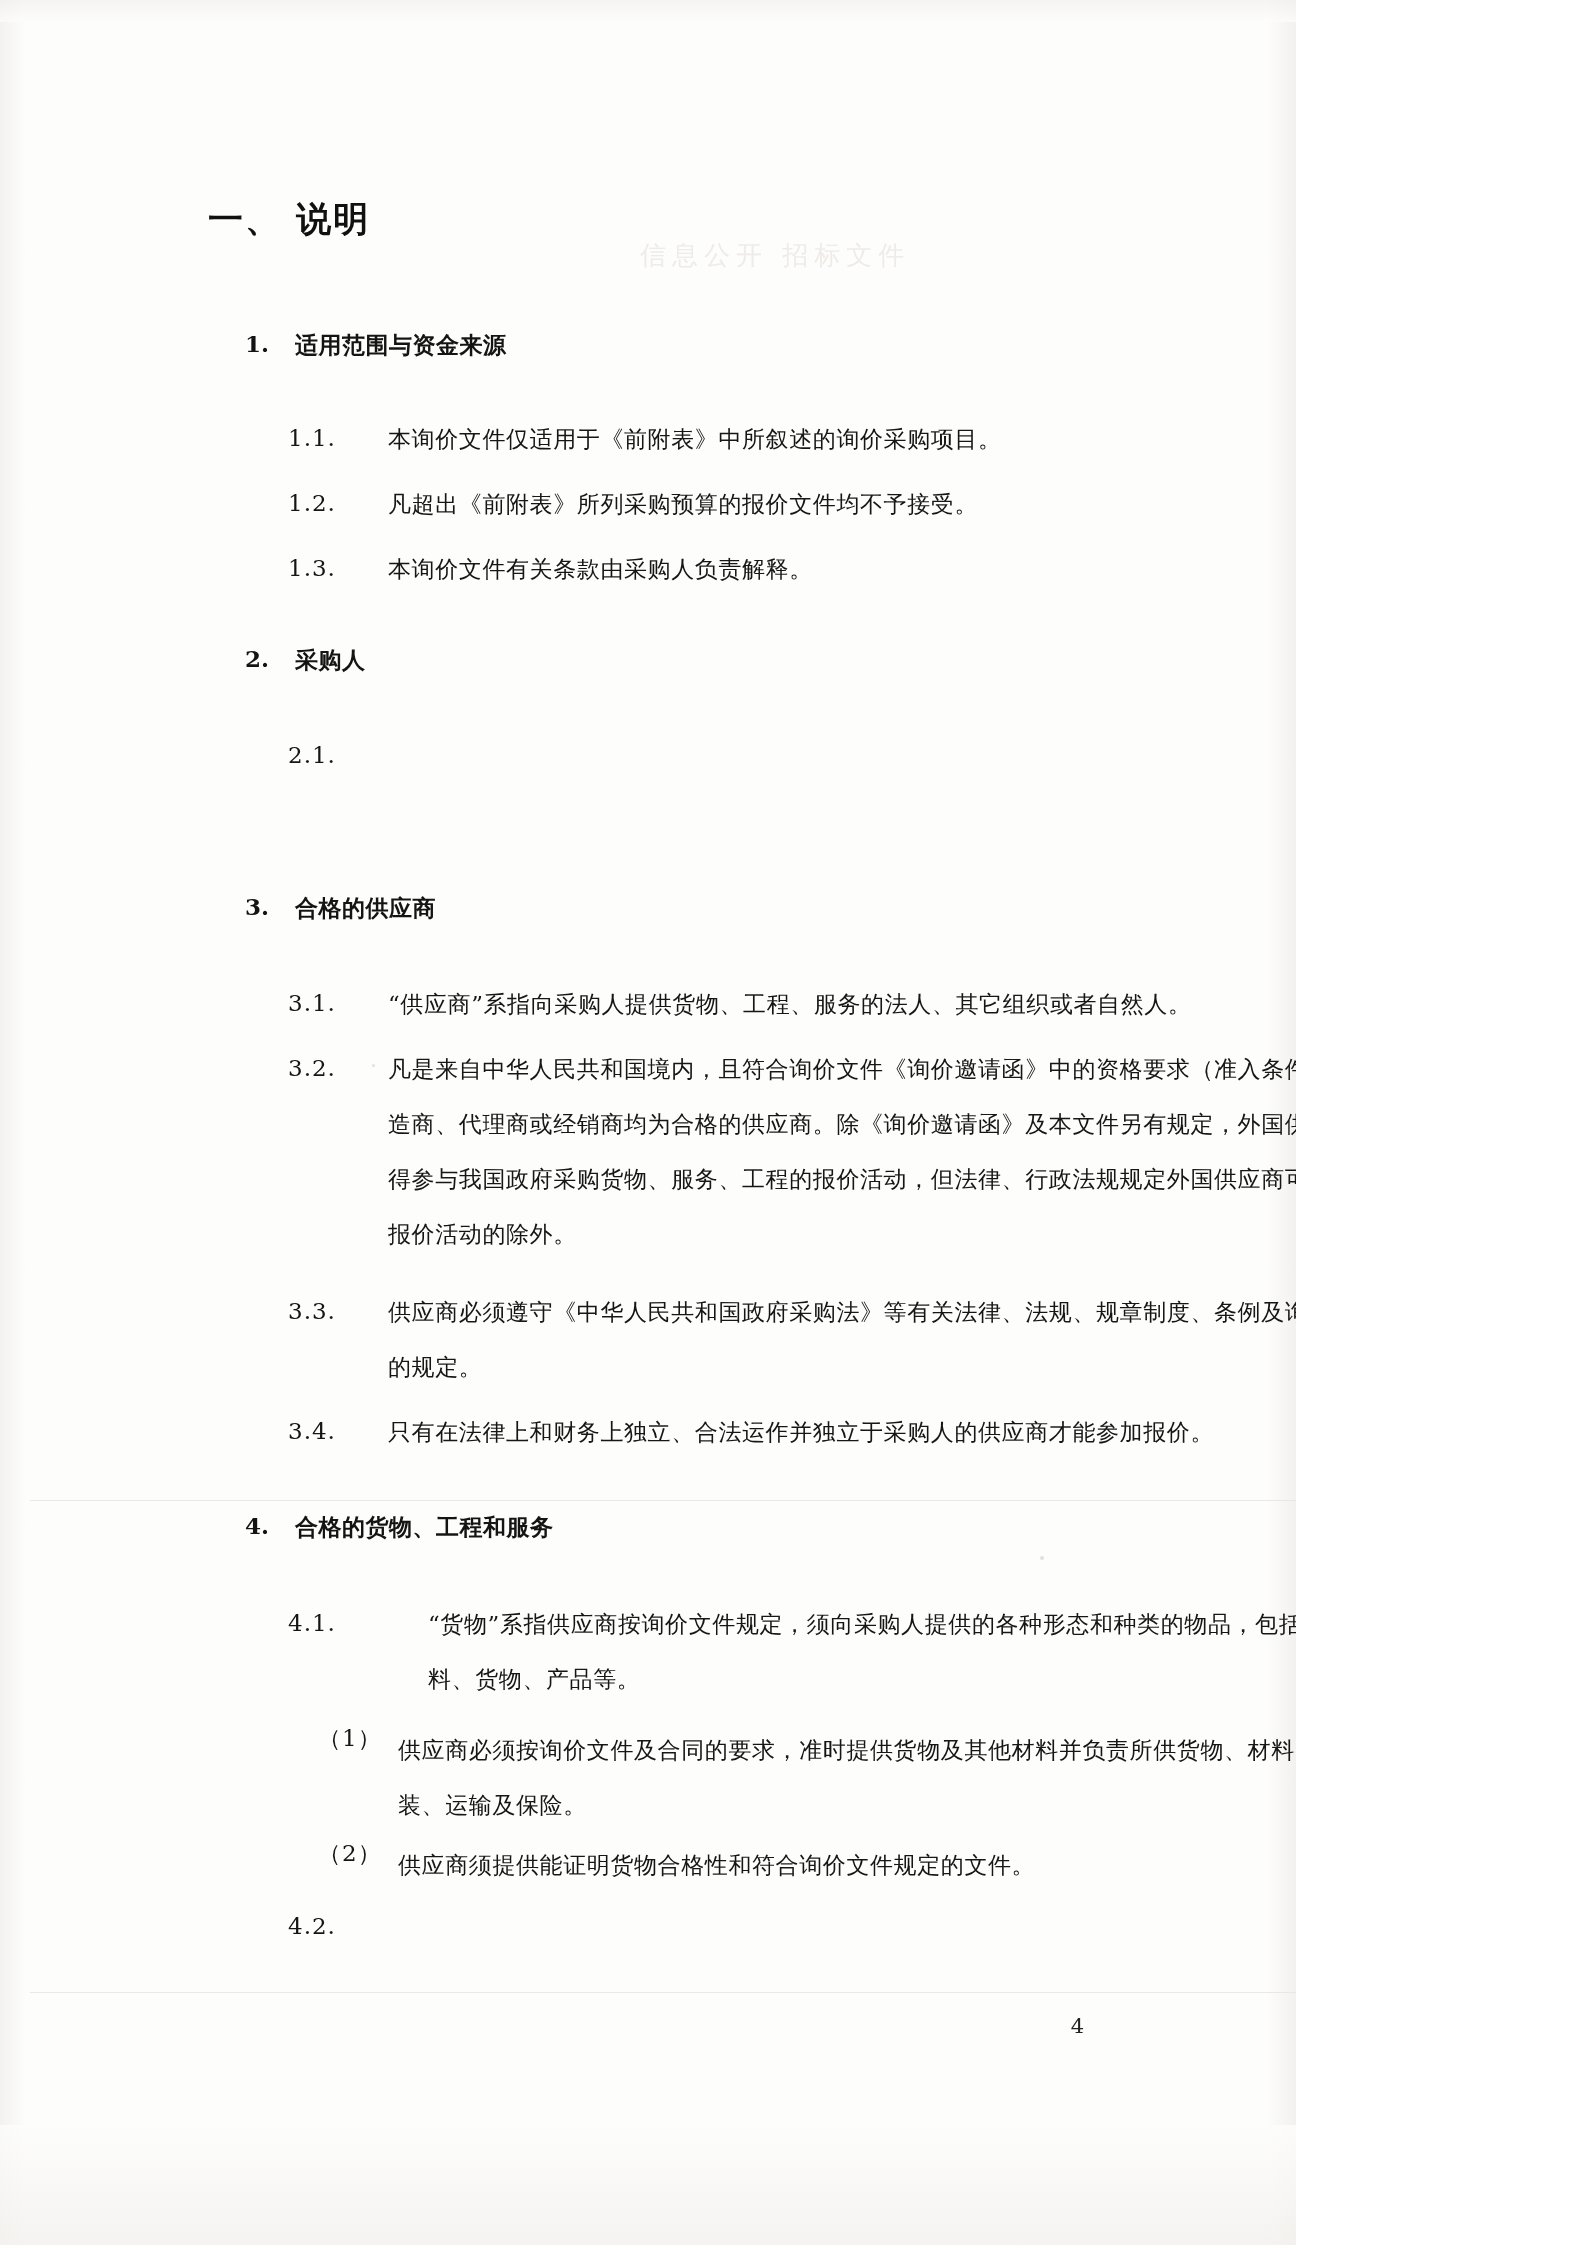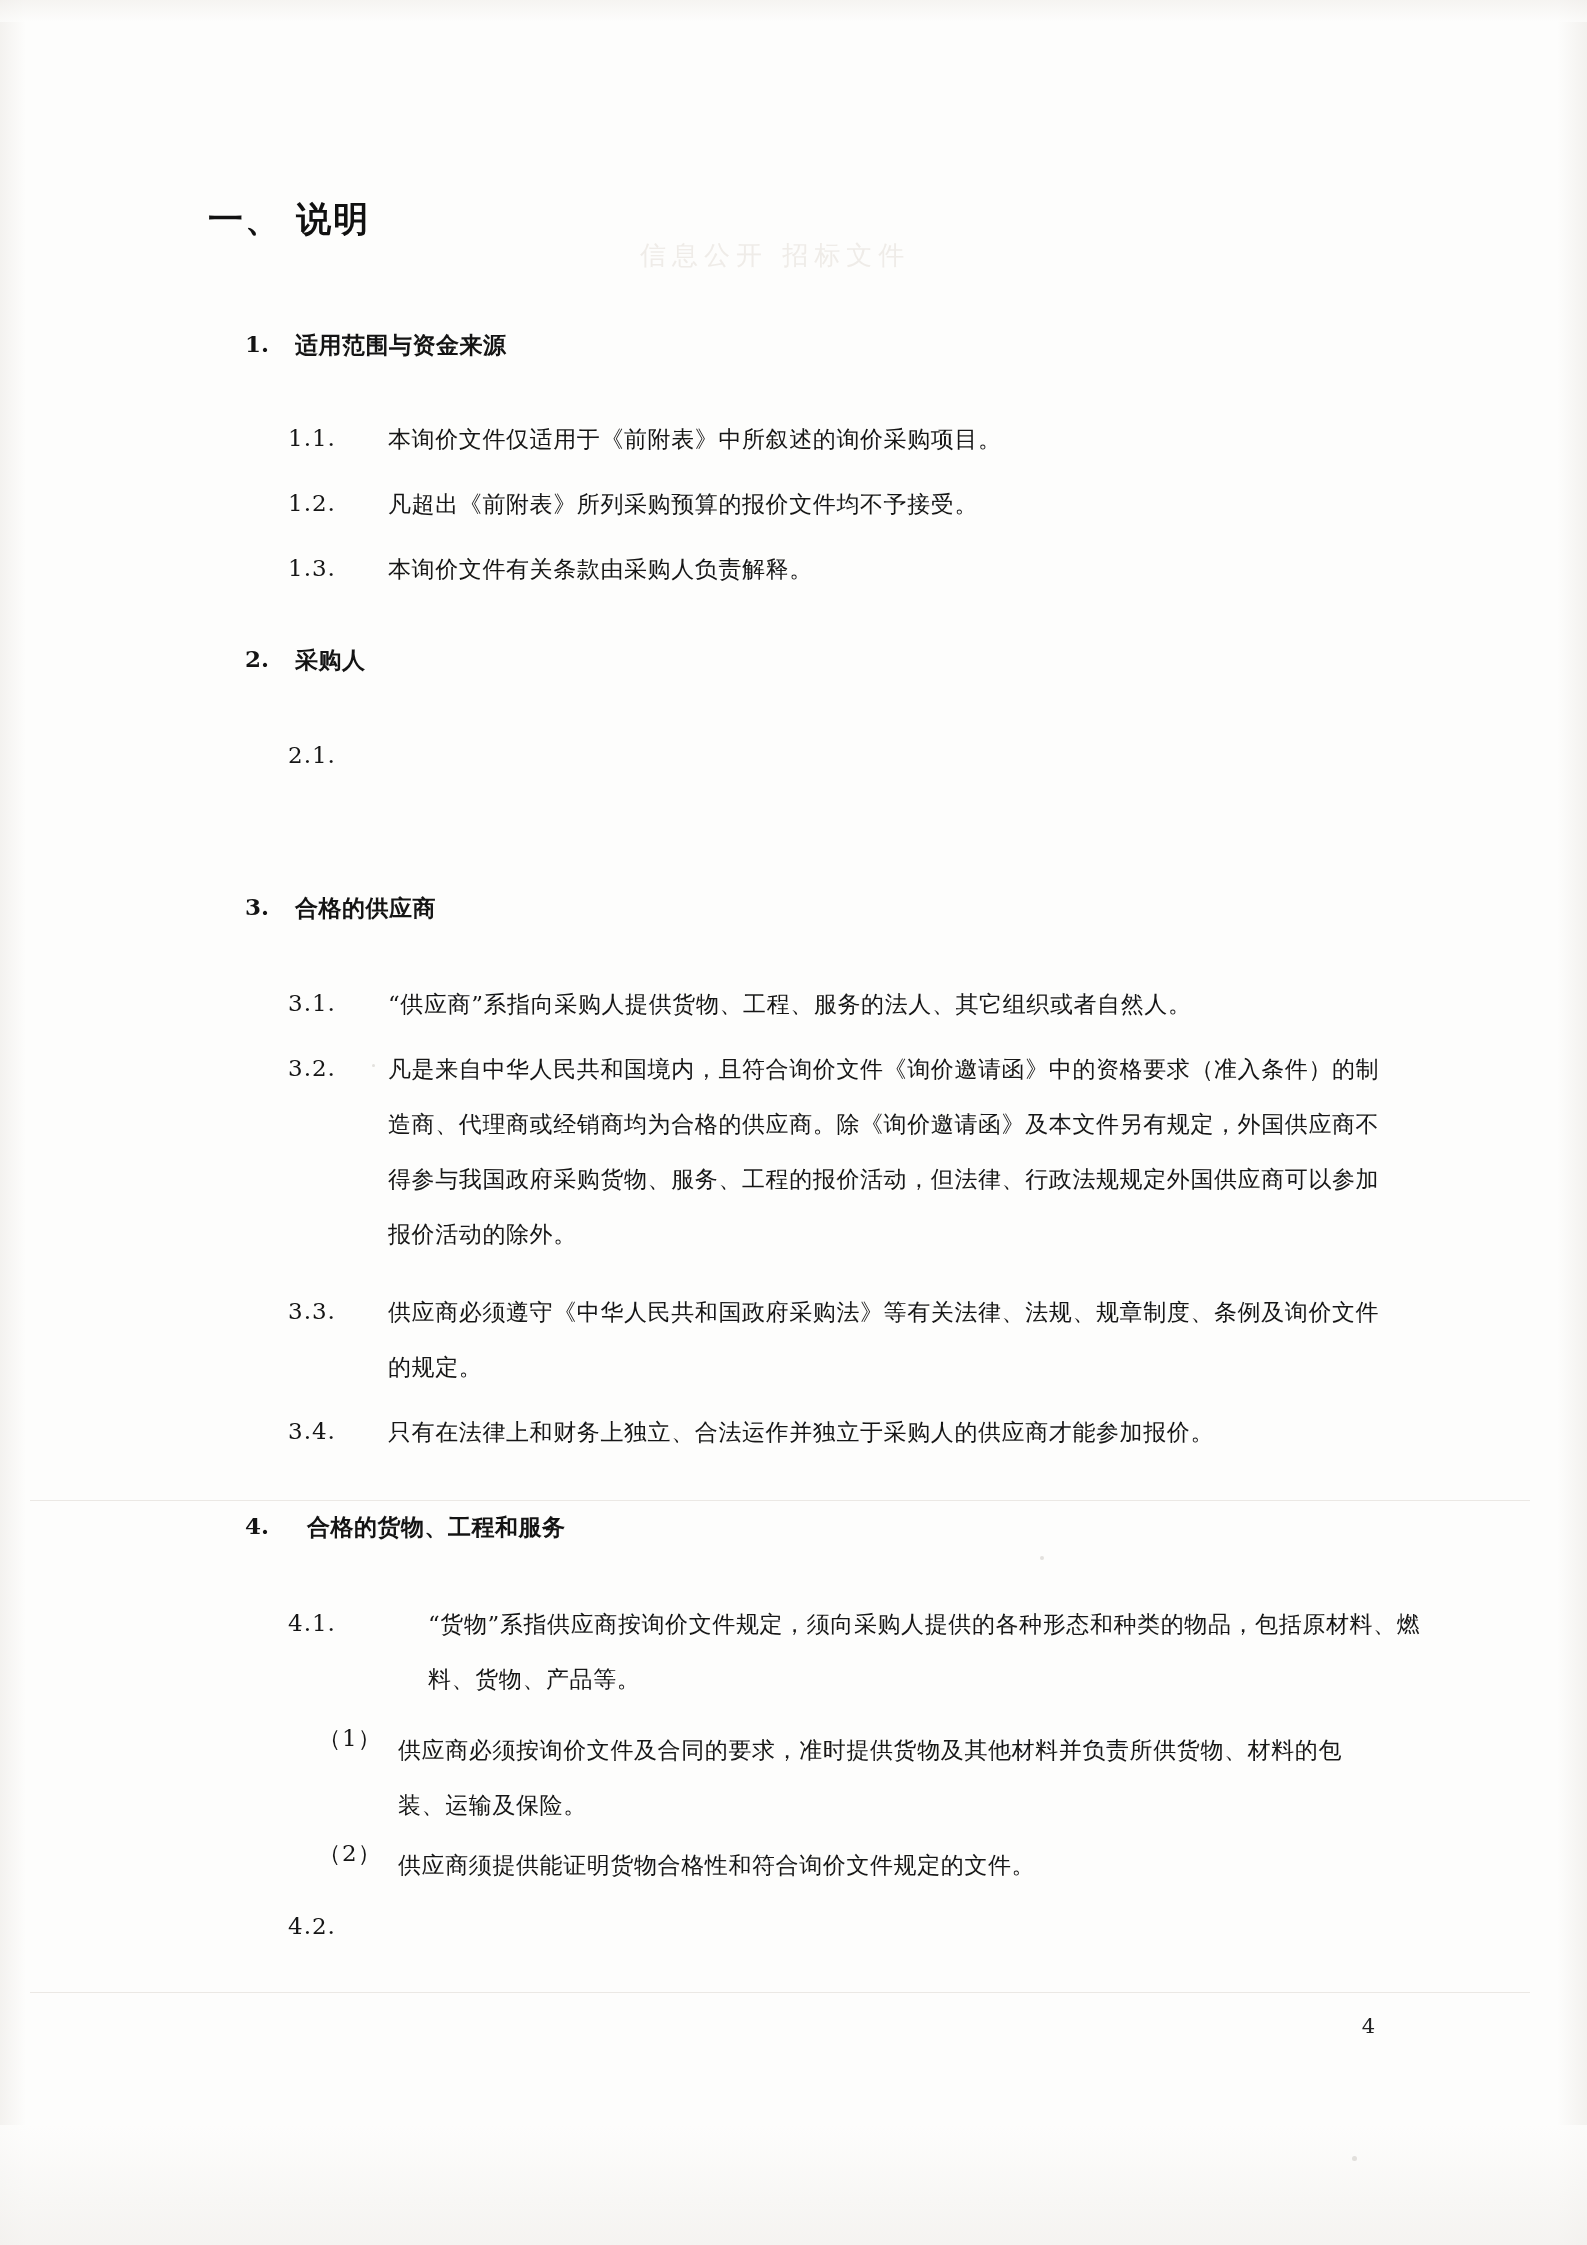--- a/index.html
+++ b/index.html
@@ -2,21 +2,21 @@
 <html lang="zh"><head>
 <meta charset="utf-8">
 <style>
   html, body {
     margin: 0;
     padding: 0;
     background: #ffffff;
   }
   .page {
     position: relative;
-    width: 1587px;
+    width: 1296px;
     height: 2245px;
     background: #fdfdfc;
     overflow: hidden;
     font-family: "DejaVu Serif", "Liberation Serif", serif;
     color: #1c1c1c;
   }
   
   .scan-edge-left {
     position: absolute;
     top: 0; left: 0;
@@ -174,21 +174,21 @@
     <div class="item-num" style="left:288px; top:1055px;">3.2.</div>
     <div class="item-text" style="left:388px; top:1042px; width:1012px;">凡是来自中华人民共和国境内，且符合询价文件《询价邀请函》中的资格要求（准入条件）的制造商、代理商或经销商均为合格的供应商。除《询价邀请函》及本文件另有规定，外国供应商不得参与我国政府采购货物、服务、工程的报价活动，但法律、行政法规规定外国供应商可以参加报价活动的除外。</div>
 
     <div class="item-num" style="left:288px; top:1298px;">3.3.</div>
     <div class="item-text" style="left:388px; top:1285px; width:1008px;">供应商必须遵守《中华人民共和国政府采购法》等有关法律、法规、规章制度、条例及询价文件的规定。</div>
 
     <div class="item-num" style="left:288px; top:1418px;">3.4.</div>
     <div class="item-text w-wide" style="left:388px; top:1405px;">只有在法律上和财务上独立、合法运作并独立于采购人的供应商才能参加报价。</div>
 
     <div class="sec-num" style="left:245px; top:1512px;">4.</div>
-    <div class="sec-head" style="left:295px; top:1512px;margin-left:12px;">合格的货物、工程和服务</div>
+    <div class="sec-head" style="left:295px; top:1512px;">合格的货物、工程和服务</div>
 
     <div class="item-num" style="left:288px; top:1610px;">4.1.</div>
     <div class="item-text" style="left:388px; top:1597px; width:1008px;margin-left:40px;">“货物”系指供应商按询价文件规定，须向采购人提供的各种形态和种类的物品，包括原材料、燃料、货物、产品等。</div>
 
     <div class="item-num" style="left:318px; top:1723px;">（1）</div>
     <div class="item-text" style="left:398px; top:1723px; width:960px;">供应商必须按询价文件及合同的要求，准时提供货物及其他材料并负责所供货物、材料的包装、运输及保险。</div>
 
     <div class="item-num" style="left:318px; top:1838px;">（2）</div>
     <div class="item-text" style="left:398px; top:1838px; width:960px;">供应商须提供能证明货物合格性和符合询价文件规定的文件。</div>
 

